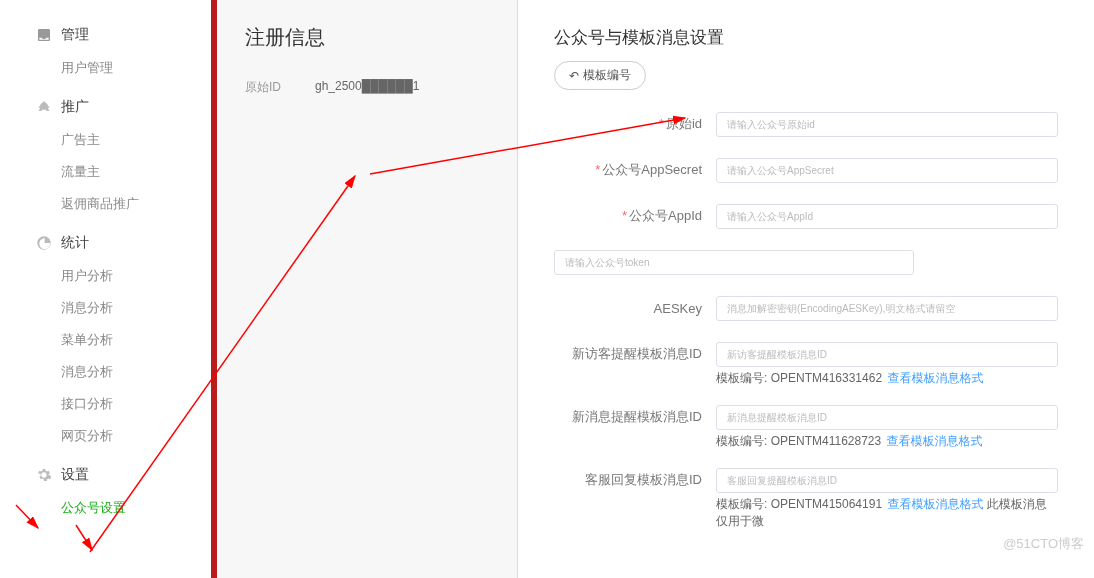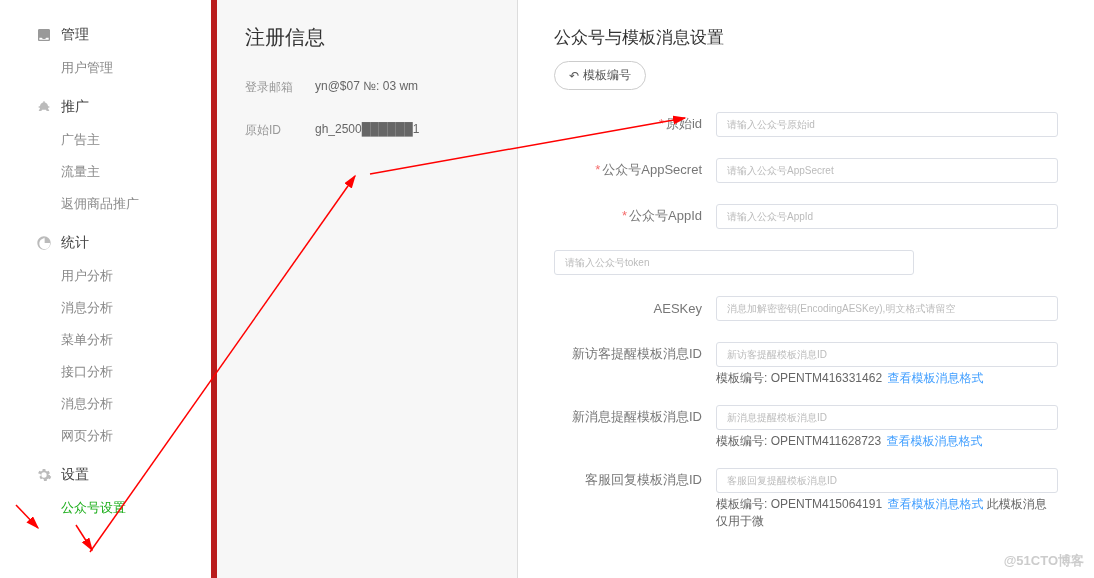--- a/index.html
+++ b/index.html
@@ -158,24 +158,23 @@
       color: #409eff;
       text-decoration: none;
       margin-left: 2px;
     }
     .hint-extra {
       color: #666;
     }
     .watermark {
       position: absolute;
       right: 10px;
-      bottom: 8px;
+      bottom: 25px;
       color: #ccc;
       font-size: 13px;
-      font-weight: bold;
     }
     .arrows {
       position: absolute;
       top: 0;
       left: 0;
       width: 1094px;
       height: 578px;
       pointer-events: none;
     }
   </style>
@@ -216,44 +215,40 @@
         <span class="icon">
           <svg width="16" height="16" viewBox="0 0 24 24" fill="#bbb">
               <path d="M12 2C6.5 2 2 6.5 2 12s4.5 10 10 10 10-4.5 10-10S17.5 2 12 2zm0 2c.3 0 .7 0 1 .1V12h7.9c.1.3.1.7.1 1 0 4.4-3.6 8-8 8s-8-3.6-8-8 3.6-8 8-8z"></path>
             </svg>
         </span>
         <span>统计</span>
       </div>
       <div class="nav-item">用户分析</div>
       <div class="nav-item">消息分析</div>
       <div class="nav-item">菜单分析</div>
+      <div class="nav-item">消息分析</div>
       <div class="nav-item">接口分析</div>
-      <div class="nav-item">消息分析</div>
       <div class="nav-item">网页分析</div>
     </div>
 
     <div class="nav-section">
       <div class="nav-header">
         <span class="icon">
           <svg width="16" height="16" viewBox="0 0 24 24" fill="#bbb">
               <path d="M12 8a4 4 0 100 8 4 4 0 000-8zm8.9 4c0 .4 0 .8-.1 1.2l2.1 1.6-2 3.5-2.5-1c-.6.5-1.3.9-2 1.2l-.4 2.5h-4l-.4-2.5c-.7-.3-1.4-.7-2-1.2l-2.5 1-2-3.5 2.1-1.6c-.1-.4-.1-.8-.1-1.2s0-.8.1-1.2L3.1 9.2l2-3.5 2.5 1c.6-.5 1.3-.9 2-1.2L10 3h4l.4 2.5c.7.3 1.4.7 2 1.2l2.5-1 2 3.5-2.1 1.6c.1.4.1.8.1 1.2z"></path>
             </svg>
         </span>
         <span>设置</span>
       </div>
       <div class="nav-item active">公众号设置</div>
     </div>
   </div>
 
   <div class="middle-panel">
     <h2>注册信息</h2>
-    <div class="info-row">
-      <div class="info-label">登录邮箱</div>
-      <div class="info-value">yn@$07  №: 03  wm</div>
-    </div>
     <div class="info-row">
       <div class="info-label">原始ID</div>
       <div class="info-value">gh_2500██████1</div>
     </div>
   </div>
 
   <div class="right-panel">
     <div class="right-header">
       <h1>公众号与模板消息设置</h1>
       <div class="back-btn">

